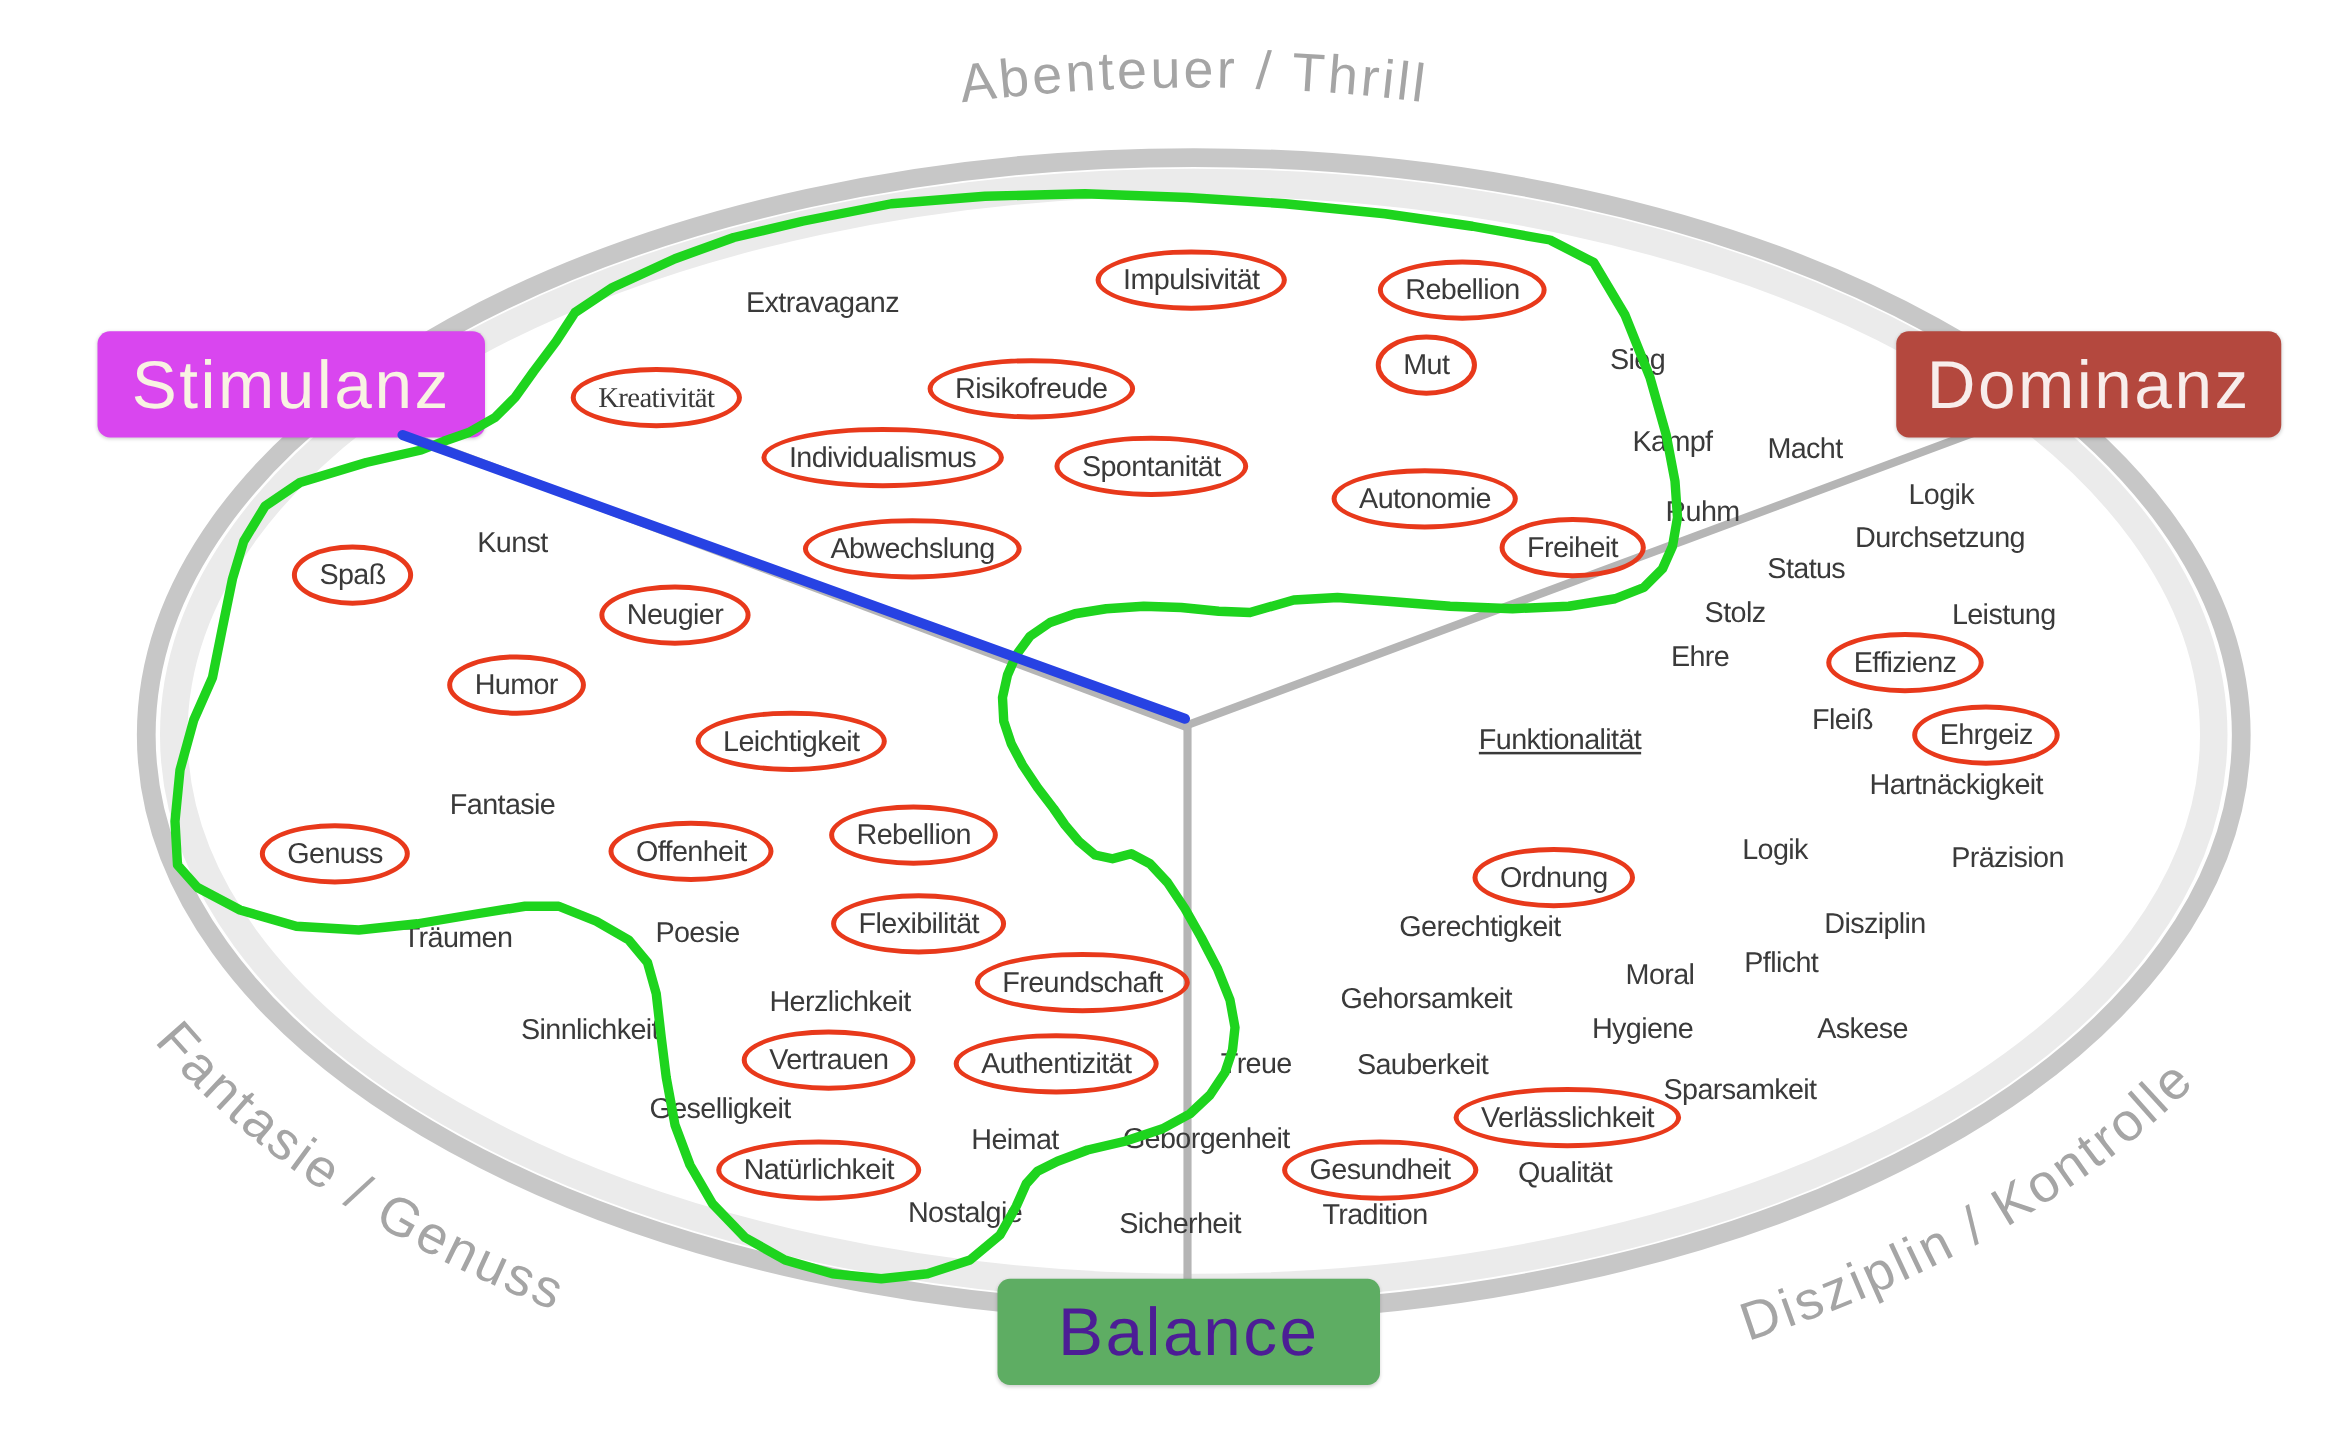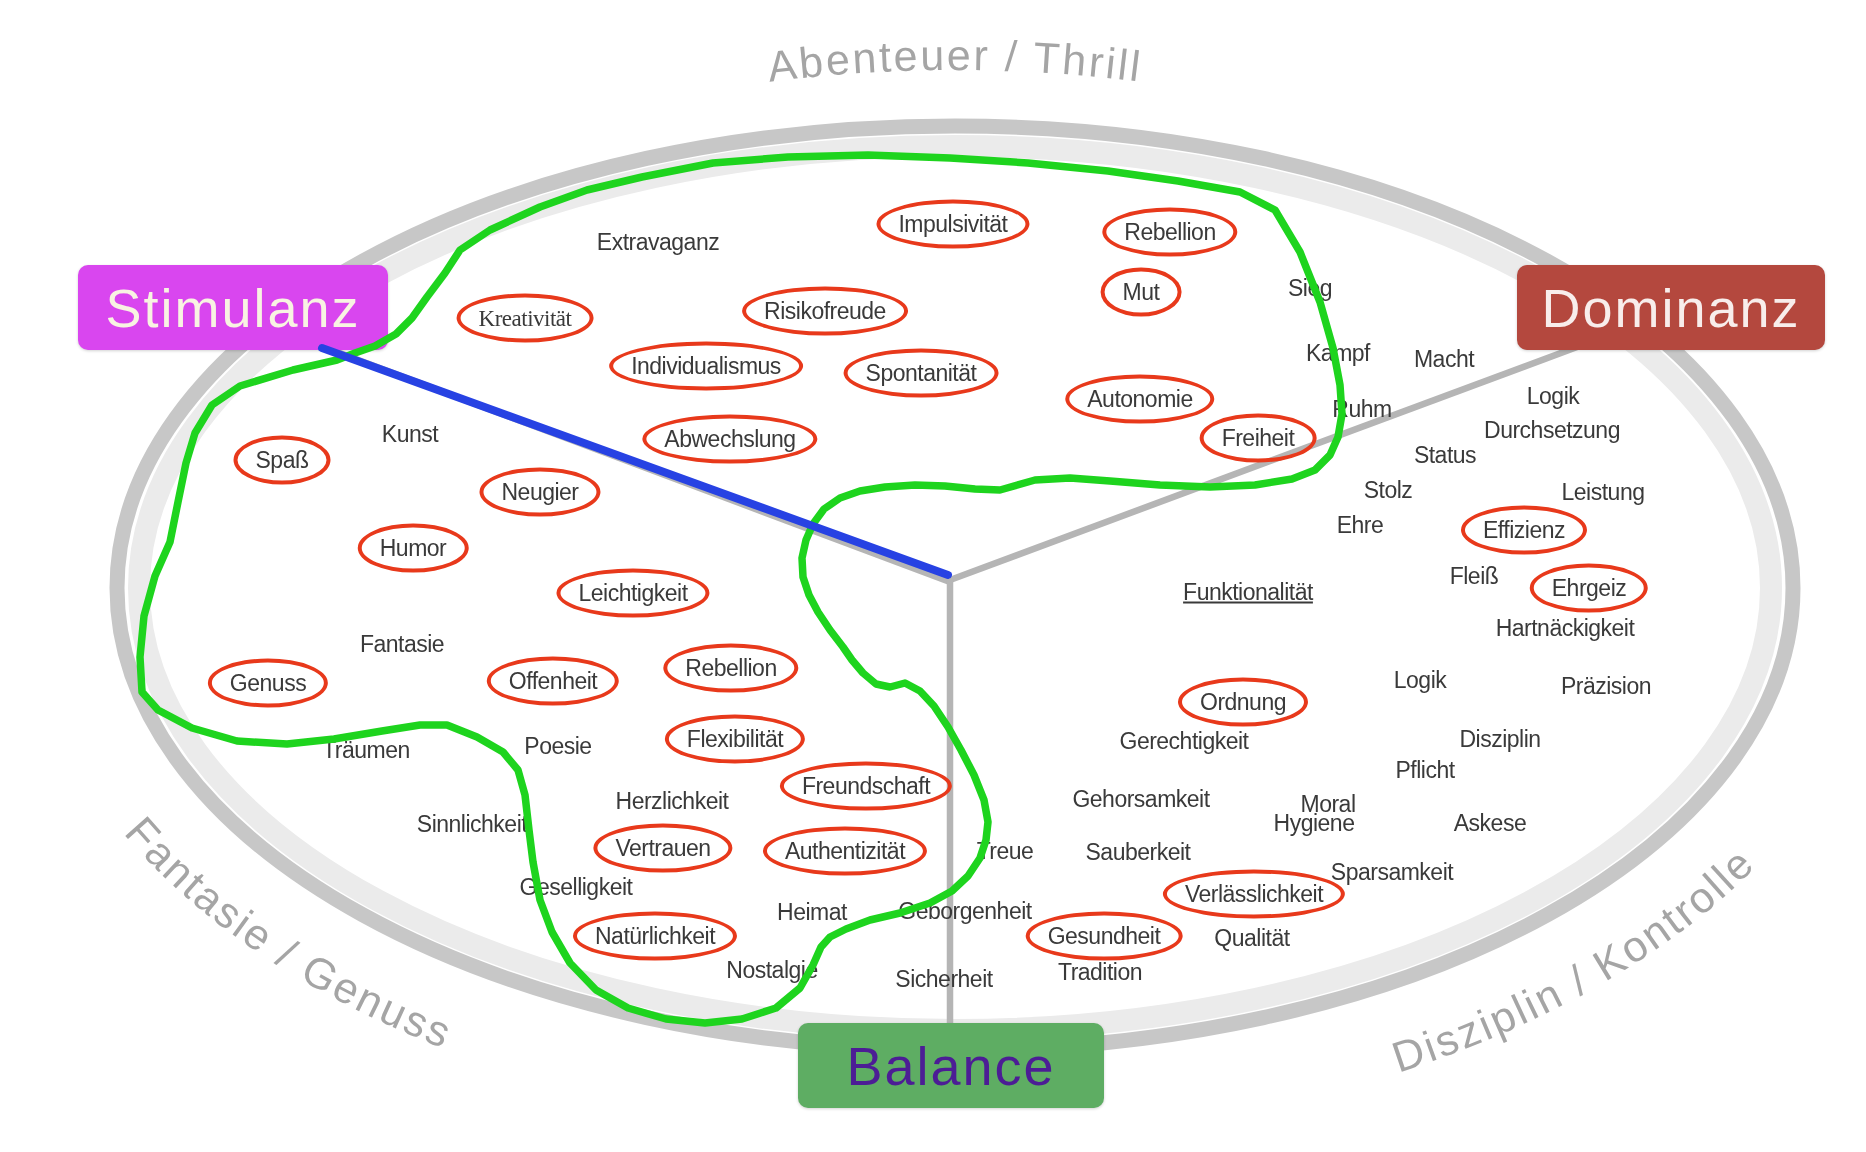--- a/index.html
+++ b/index.html
@@ -110,21 +110,21 @@
       <div class="word" style="left: 472px; top: 824px;">Sinnlichkeit</div>
       <div class="word" style="left: 672px; top: 801px;">Herzlichkeit</div>
       <div class="word" style="left: 576px; top: 887px;">Geselligkeit</div>
       <div class="word" style="left: 812px; top: 912px;">Heimat</div>
       <div class="word" style="left: 772px; top: 970px;">Nostalgie</div>
       <div class="word" style="left: 944px; top: 979px;">Sicherheit</div>
       <div class="word" style="left: 965px; top: 911px;">Geborgenheit</div>
       <div class="word" style="left: 1005px; top: 851px;">Treue</div>
       <div class="word" style="left: 1184px; top: 741px;">Gerechtigkeit</div>
       <div class="word" style="left: 1141px; top: 799px;">Gehorsamkeit</div>
-      <div class="word" style="left: 1328px; top: 780px; margin-top: 24px;">Moral</div>
+      <div class="word" style="left: 1328px; top: 780px;">Moral</div>
       <div class="word" style="left: 1425px; top: 770px;">Pflicht</div>
       <div class="word" style="left: 1500px; top: 739px;">Disziplin</div>
       <div class="word" style="left: 1314px; top: 823px;">Hygiene</div>
       <div class="word" style="left: 1490px; top: 823px;">Askese</div>
       <div class="word" style="left: 1138px; top: 852px;">Sauberkeit</div>
       <div class="word" style="left: 1392px; top: 872px;">Sparsamkeit</div>
       <div class="word" style="left: 1252px; top: 938px;">Qualität</div>
       <div class="word" style="left: 1100px; top: 972px;">Tradition</div>
     </div>
 

